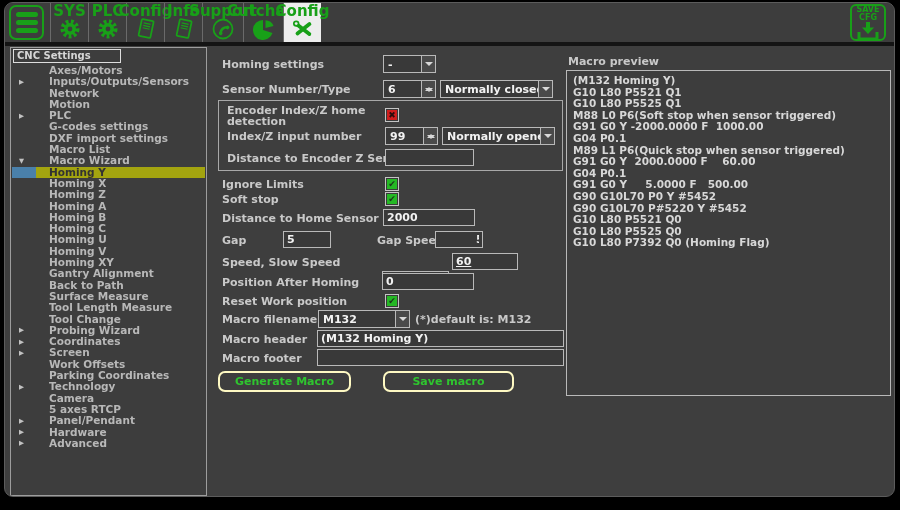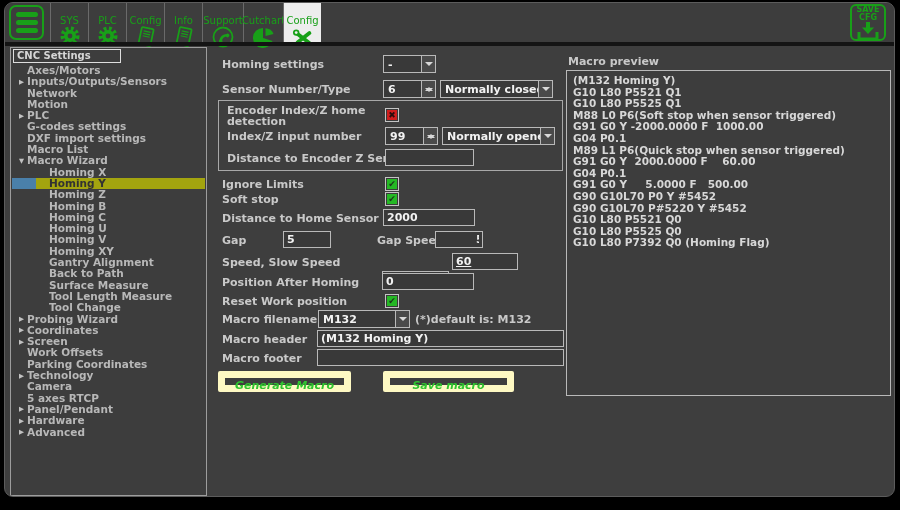--- a/index.html
+++ b/index.html
@@ -14,37 +14,37 @@
   .toolbar-divider { position:absolute; left:0; top:39px; width:100%; height:4px; background:#141414; }
   .hamburger { position:absolute; left:4px; top:2px; width:35px; height:35px; border:2px solid #18a018;
                border-radius:7px; display:flex; flex-direction:column; justify-content:center;
                align-items:center; gap:3px; cursor:pointer; }
   .hamburger .bar { width:22px; height:5px; background:#18a018; border-radius:2.5px; }
   .tabs { position:absolute; left:45px; top:0; height:39px; display:flex; }
   .tab { width:38px; height:39px; border-left:1px solid #6a6a6a; display:flex; flex-direction:column;
          align-items:center; cursor:pointer; }
   .tab.w41 { width:41px; } .tab.w40 { width:40px; }
   .tab.active { background:#ededed; border-left:1px solid #6a6a6a; }
-  .tab-label { font-size:10px; font-weight:normal; color:#18a018; line-height:12px; margin-top:12px; white-space:nowrap; }
+  .tab-label { font-size:15px; font-weight:bold; color:#18a018; line-height:12px; margin-top:2px; white-space:nowrap; }
   .tab-icon { flex:1; display:flex; align-items:center; justify-content:center; margin-top:-2px; }
   .savecfg { position:absolute; right:8px; top:1px; width:36px; height:37px; border:2px solid #18a018;
              border-radius:6px; display:flex; flex-direction:column; align-items:center; cursor:pointer; }
   .savecfg-line { font-size:8px; font-weight:bold; color:#18a018; line-height:8px; }
 
   
   .tree { position:absolute; left:5px; top:44px; width:197px; height:449px;
           border:1px solid #9d9d9d; background:#3d3d3d; }
   .tree-title { position:absolute; left:2px; top:1px; width:108px; height:14px; border:1px solid #dedede;
                 font-size:10px; font-weight:bold; line-height:12px; padding:0 3px; color:#d6d6d6; }
   .tree-items { position:absolute; left:1px; top:17px; right:1px; }
   .tree-item { position:relative; height:11.3px; line-height:11.3px; font-size:10.5px; font-weight:bold;
                color:#b8b8b8; white-space:nowrap; cursor:pointer; }
   .tree-item .tw { position:absolute; left:7px; top:0.5px; font-size:6.5px; color:#c2c2c2; }
   .tree-item .tl { display:block; }
-  .tree-item.d1 .tl { padding-left:15px; }
+  .tree-item.d1 .tl { padding-left:15px;margin-left:22px; }
   .tree-item.d2 .tl { padding-left:37px; }
   .tree-item.selected { background:linear-gradient(to right, #4a80aa 0 24px, #a3a40f 24px); }
   .tree-item.selected .tl { color:#323232; }
 
   
   .lbl { position:absolute; font-size:11px; font-weight:bold; color:#c9c9c9; white-space:nowrap; }
   .lbl.wrap { white-space:normal; line-height:11px; }
   .tin { position:absolute; height:17px; background:#393939; border:1px solid #b9b9b9; color:#f2f2f2;
          font-family:"DejaVu Sans", sans-serif; font-weight:bold; font-size:11px; padding:0 3px; outline:none; }
   .combo, .spin { position:absolute; height:18px; background:#393939; border:1px solid #b9b9b9; cursor:pointer; }
@@ -52,22 +52,22 @@
   .cbtn { position:absolute; right:0; top:0; bottom:0; width:14px; border-left:1px solid #b9b9b9; background:#4a4a4a; }
   .combo .cbtn::after { content:""; position:absolute; left:2.5px; top:6px; border:4px solid transparent; border-top-color:#d8d8d8; }
   .spin .cbtn::before { content:""; position:absolute; left:2.5px; top:1.5px; border:4px solid transparent; border-bottom-color:#d8d8d8; }
   .spin .cbtn::after  { content:""; position:absolute; left:2.5px; bottom:1.5px; border:4px solid transparent; border-top-color:#d8d8d8; }
   .check { position:absolute; width:14px; height:14px; border:1px solid #c4c4c4; background:#3a3a3a; padding:1px; cursor:pointer; }
   .check i { display:block; width:10px; height:10px; font-style:normal; font-size:9px; line-height:10px;
              text-align:center; font-weight:bold; }
   .check.green i { background:#25b825; color:#1c331c; }
   .check.red i   { background:#cf1d1d; color:#2b0d0d; }
   .groupbox { position:absolute; left:213px; top:97px; width:345px; height:71px; border:1px solid #a8a8a8; }
-  .gbtn { position:absolute; height:21px; background:#3e3e3e; border:7px solid #fef9c3; border-radius:2px;
-          color:#2fc52f; font-family:"DejaVu Sans", sans-serif; font-weight:bold; font-size:11px; cursor:pointer;font-style:italic; }
+  .gbtn { position:absolute; height:21px; background:#3e3e3e; border:2px solid #fef9c3; border-radius:7px;
+          color:#2fc52f; font-family:"DejaVu Sans", sans-serif; font-weight:bold; font-size:11px; cursor:pointer; }
 
   
   .preview-title { position:absolute; left:563px; top:52px; font-size:11px; font-weight:bold; color:#c9c9c9; }
   .preview-box { position:absolute; left:561px; top:67px; width:325px; height:326px; border:1px solid #b9b9b9;
                  background:#3d3d3d; padding:4px 6px; overflow:hidden; }
   .pline { font-family:"DejaVu Sans", sans-serif; font-weight:bold; font-size:10.5px; color:#d8d8d8;
            line-height:11.6px; white-space:pre; }
 </style>
 </head>
 <body>
@@ -218,35 +218,39 @@
         <div class="tree-item d1">
           <span class="tw"></span>
           <span class="tl">Macro List</span>
         </div>
 
         <div class="tree-item d1">
           <span class="tw">▼</span>
           <span class="tl">Macro Wizard</span>
         </div>
 
+        <div class="tree-item selected d2">
+          <span class="tw"></span>
+          <span class="tl">Homing Y</span>
+        </div>
+
         <div class="tree-item d2">
           <span class="tw"></span>
           <span class="tl">Homing X</span>
         </div>
 
-        <div class="tree-item selected d2">
-          <span class="tw"></span>
-          <span class="tl">Homing Y</span>
-        </div>
-
         <div class="tree-item d2">
           <span class="tw"></span>
           <span class="tl">Homing Z</span>
         </div>
 
+        <div class="tree-item d2">
+          <span class="tw"></span>
+          <span class="tl">Homing A</span>
+        </div>
 
         <div class="tree-item d2">
           <span class="tw"></span>
           <span class="tl">Homing B</span>
         </div>
 
         <div class="tree-item d2">
           <span class="tw"></span>
           <span class="tl">Homing C</span>
         </div>

